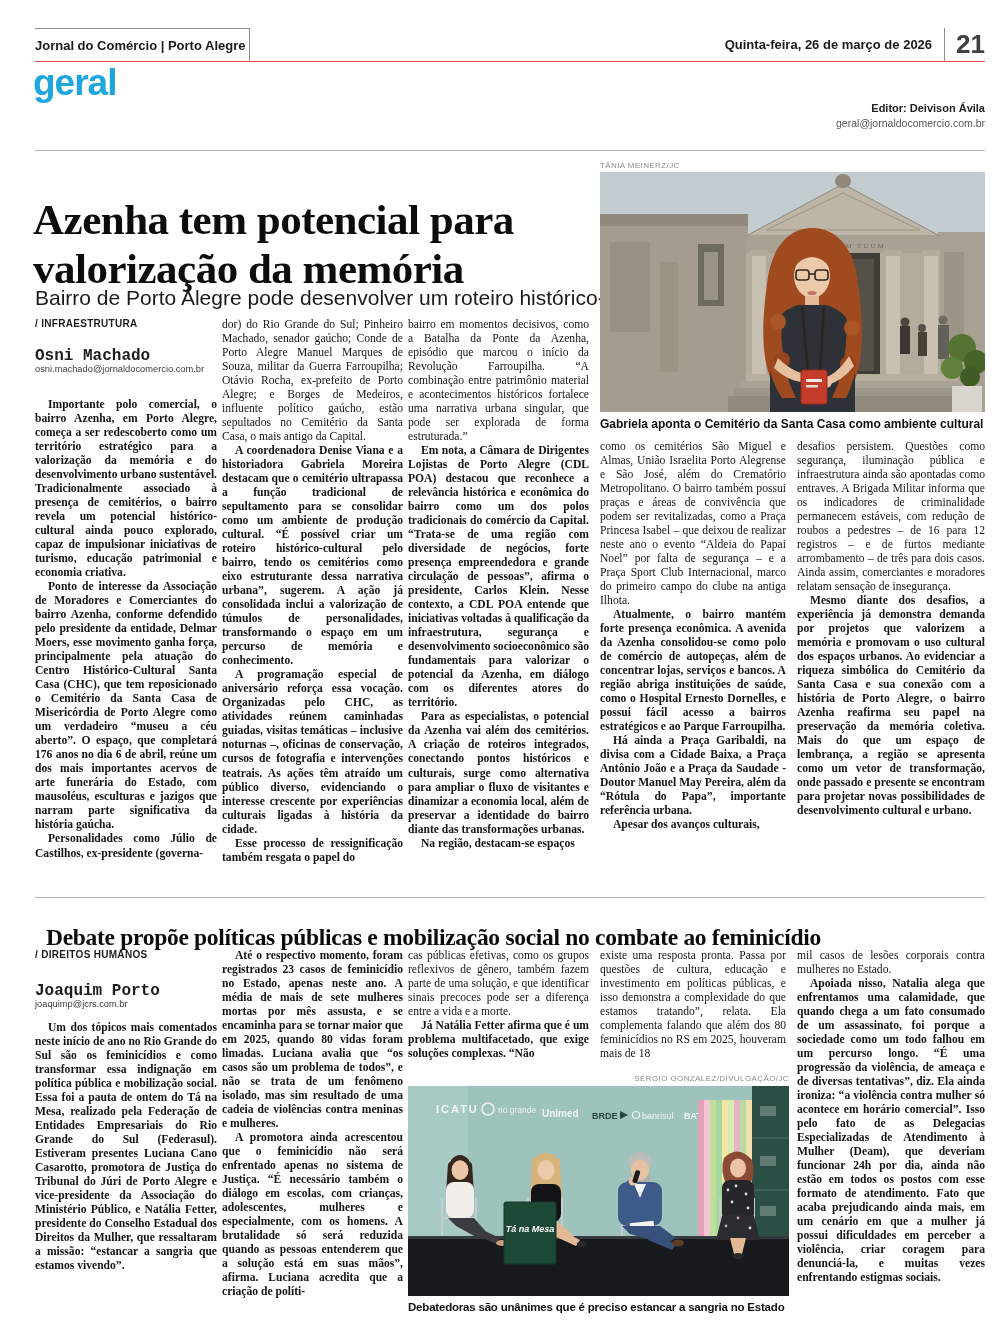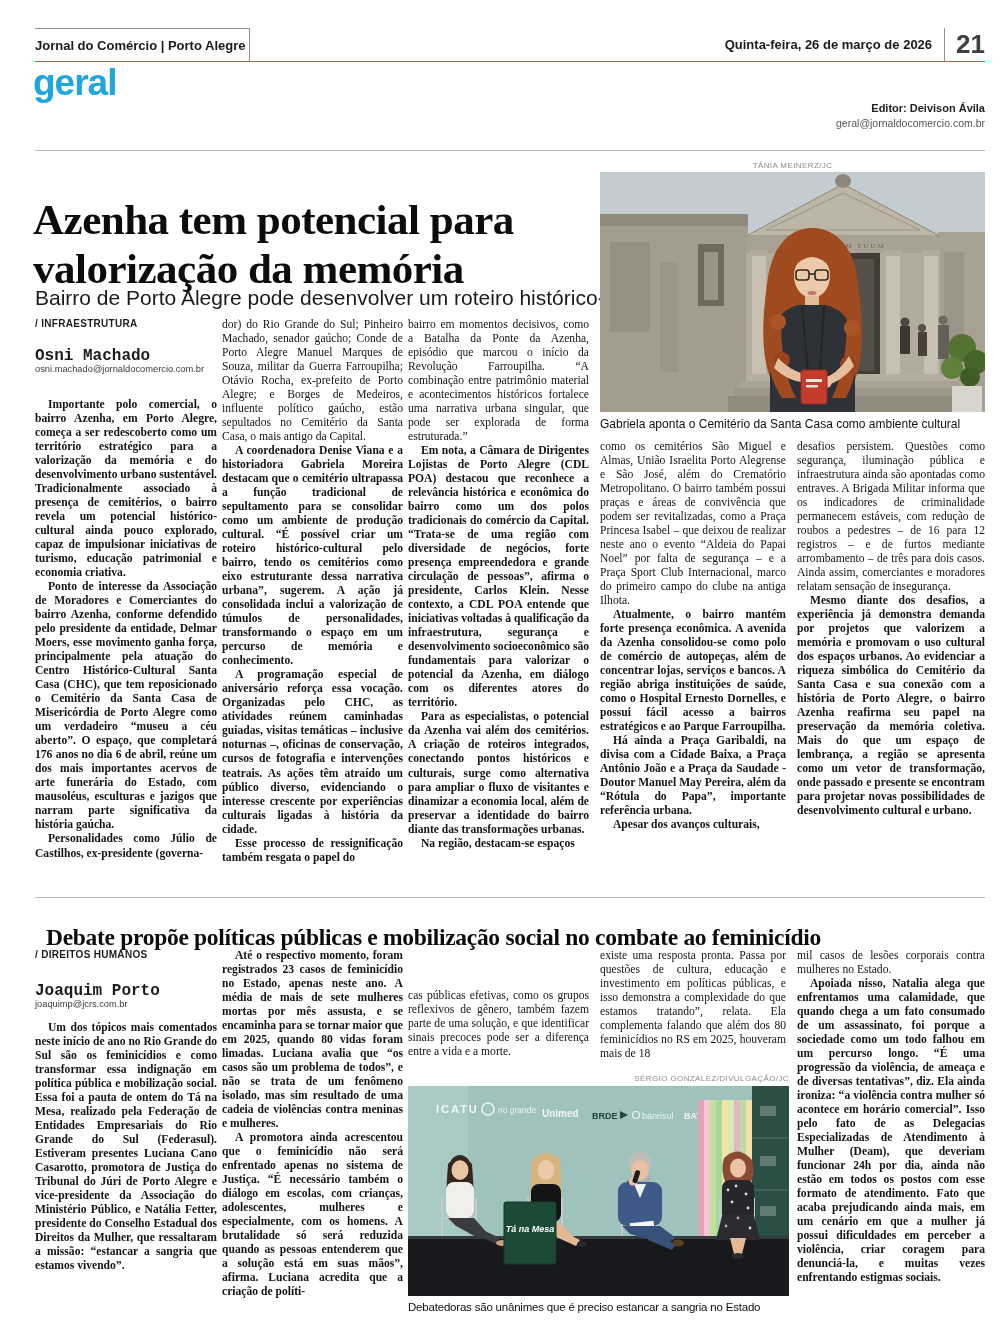--- a/index.html
+++ b/index.html
@@ -19,49 +19,49 @@
   .editoremail{font-size:10.5px;color:#555;}
   .rule{border-top:1px solid #b7b7b7;height:0;}
   #rule1{left:35px;right:18px;top:150px;}
   #rule2{left:35px;right:18px;top:897px;}
 
   
   .kicker{font-size:10px;font-weight:bold;letter-spacing:.3px;color:#1c1c1c;}
   .author{font-weight:bold;font-size:16px;color:#1c1c1c;font-family:Liberation Mono, monospace;}
   .authmail{font-size:9.3px;color:#3a3a3a;}
   .credit{font-size:8px;color:#8d8d8d;letter-spacing:.4px;}
-  .caption{font-weight:normal;font-size:12px;color:#101010;white-space:nowrap;}
+  .caption{font-weight:bold;font-size:12px;color:#101010;white-space:nowrap;}
   .photo{overflow:hidden;background:#cfd4d6;}
   .col{position:absolute;overflow:hidden;}
   .bt{margin:0;font-family:"Liberation Serif",serif;font-size:11.6px;line-height:1.21;text-align:justify;color:#141414;}
   .in{text-indent:13px;font-weight:bold;}
 
   
   .h1{left:33px;top:166px;width:585px;font-family:"Liberation Serif",serif;font-weight:bold;font-size:43px;line-height:1.14;letter-spacing:-.5px;color:#0c0c0c;white-space:pre-line;}
   .subhead{left:35px;top:286px;font-size:21px;color:#1a1a1a;}
   #kicker1{left:35px;top:318px;}
   #author1{left:35px;top:347px;}
   #authmail1{left:35px;top:364px;}
   #photo1{left:600px;top:172px;width:385px;height:240px;}
-  #credit1{left:600px;top:161px;width:385px;text-align:center;}
+  #credit1{left:600px;top:161px;width:385px;text-align:left;}
   #caption1{left:600px;top:417px;}
   #a1c1{left:35px;top:398px;width:182px;height:497px;}
   #a1c2{left:222px;top:318px;width:181px;height:577px;}
   #a1c3{left:408px;top:318px;width:181px;height:577px;}
   #a1c4{left:600px;top:440px;width:186px;height:455px;}
   #a1c5{left:797px;top:440px;width:188px;height:455px;}
 
   
   .h2{left:33px;top:904px;width:958px;font-family:"Liberation Serif",serif;font-weight:bold;font-size:23.5px;letter-spacing:-.3px;color:#0c0c0c;white-space:nowrap;margin-left:13px;}
   #kicker2{left:35px;top:949px;}
   #author2{left:35px;top:982px;}
   #authmail2{left:35px;top:999px;}
   #a2c1{left:35px;top:1021px;width:182px;height:315px;}
   #a2c2{left:222px;top:949px;width:181px;height:388px;}
-  #a2c3{left:408px;top:949px;width:181px;height:130px;margin-top:40px;}
+  #a2c3{left:408px;top:949px;width:181px;height:130px;}
   #a2c4{left:600px;top:949px;width:186px;height:130px;}
   #a2c5{left:797px;top:949px;width:188px;height:388px;}
   #photo2{left:408px;top:1086px;width:381px;height:210px;}
   #credit2{left:408px;top:1074px;width:381px;text-align:right;}
   #caption2{left:408px;top:1301px;font-size:11.5px;letter-spacing:-.2px;}
 </style>
 </head>
 <body>
 
 <div class="abs topbar">
@@ -214,20 +214,21 @@
 
 <div class="col" id="a2c1">
     <p class="bt in">Um dos tópicos mais comentados neste início de ano no Rio Grande do Sul são os feminicídios e como transformar essa indignação em política pública e mobilização social. Essa foi a pauta de ontem do Tá na Mesa, realizado pela Federação de Entidades Empresariais do Rio Grande do Sul (Federasul). Estiveram presentes Luciana Cano Casarotto, promotora de Justiça do Tribunal do Júri de Porto Alegre e vice-presidente da Associação do Ministério Público, e Natália Fetter, presidente do Conselho Estadual dos Direitos da Mulher, que ressaltaram a missão: “estancar a sangria que estamos vivendo”.</p>
   </div>
 <div class="col" id="a2c2">
     <p class="bt in">Até o respectivo momento, foram registrados 23 casos de feminicídio no Estado, apenas neste ano. A média de mais de sete mulheres mortas por mês assusta, e se encaminha para se tornar maior que em 2025, quando 80 vidas foram limadas. Luciana avalia que “os casos são um problema de todos”, e não se trata de um fenômeno isolado, mas sim resultado de uma cadeia de violências contra meninas e mulheres.</p>
     <p class="bt in">A promotora ainda acrescentou que o feminicídio não será enfrentado apenas no sistema de Justiça. “É necessário também o diálogo em escolas, com crianças, adolescentes, mulheres e especialmente, com os homens. A brutalidade só será reduzida quando as pessoas entenderem que a solução está em suas mãos”, afirma. Luciana acredita que a criação de políti-</p>
   </div>
 <div class="col" id="a2c3">
     <p class="bt">cas públicas efetivas, como os grupos reflexivos de gênero, também fazem parte de uma solução, e que identificar sinais precoces pode ser a diferença entre a vida e a morte.</p>
+    <p class="bt in">Já Natália Fetter afirma que é um problema multifacetado, que exige soluções complexas. “Não</p>
   </div>
 <div class="col" id="a2c4">
     <p class="bt">existe uma resposta pronta. Passa por questões de cultura, educação e investimento em políticas públicas, e isso demonstra a complexidade do que estamos tratando”, relata. Ela complementa falando que além dos 80 feminicídios no RS em 2025, houveram mais de 18</p>
   </div>
 <div class="col" id="a2c5">
     <p class="bt">mil casos de lesões corporais contra mulheres no Estado.</p>
     <p class="bt in">Apoiada nisso, Natalia alega que enfrentamos uma calamidade, que quando chega a um fato consumado de um assassinato, foi porque a sociedade como um todo falhou em um percurso longo. “É uma progressão da violência, de ameaça e de diversas tentativas”, diz. Ela ainda ironiza: “a violência contra mulher só acontece em horário comercial”. Isso pelo fato de as Delegacias Especializadas de Atendimento à Mulher (Deam), que deveriam funcionar 24h por dia, ainda não estão em todos os postos com esse formato de atendimento. Fato que acaba prejudicando ainda mais, em um cenário em que a mulher já possui dificuldades em perceber a violência, criar coragem para denunciá-la, e muitas vezes enfrentando estigmas sociais.</p>
   </div>
 
 <div class="abs credit" id="credit2">SÉRGIO GONZALEZ/DIVULGAÇÃO/JC</div>

